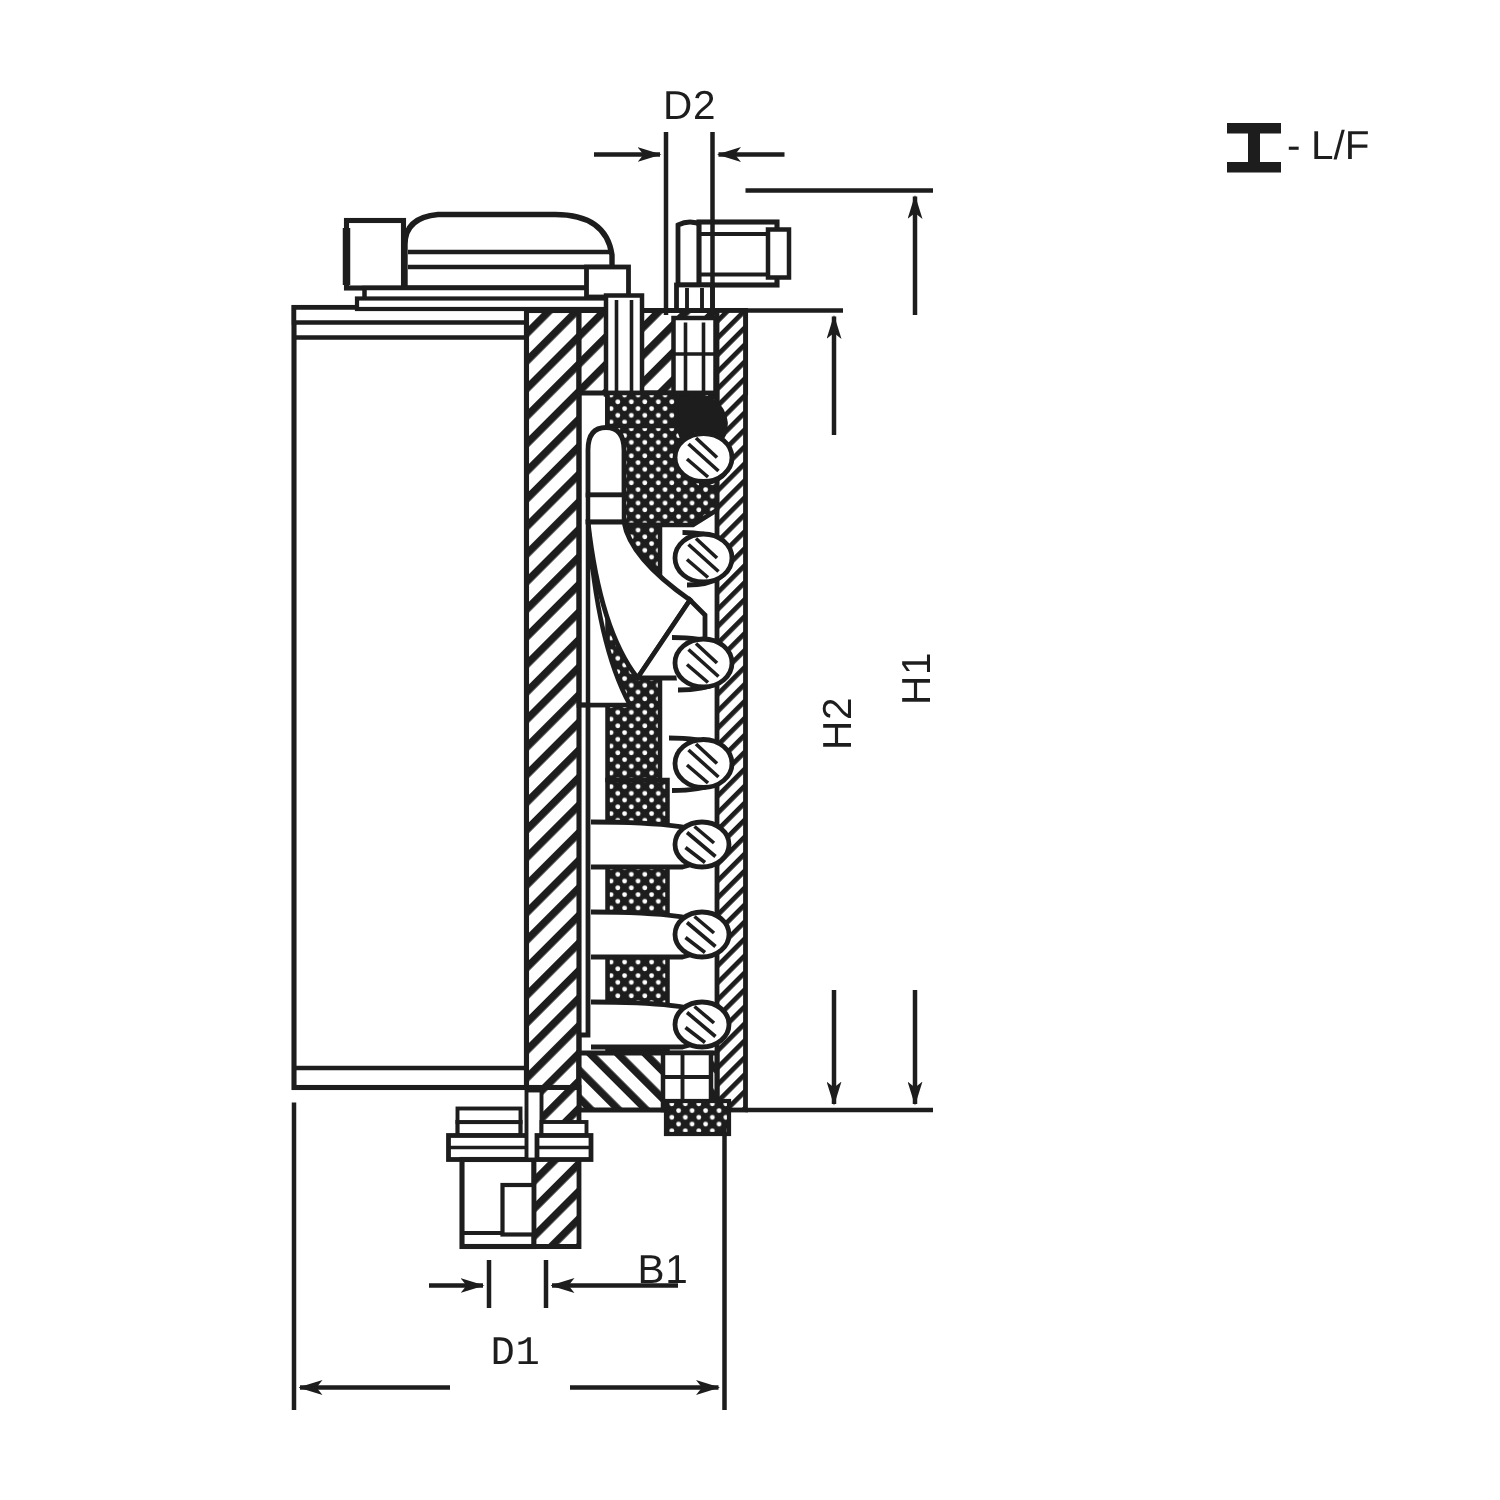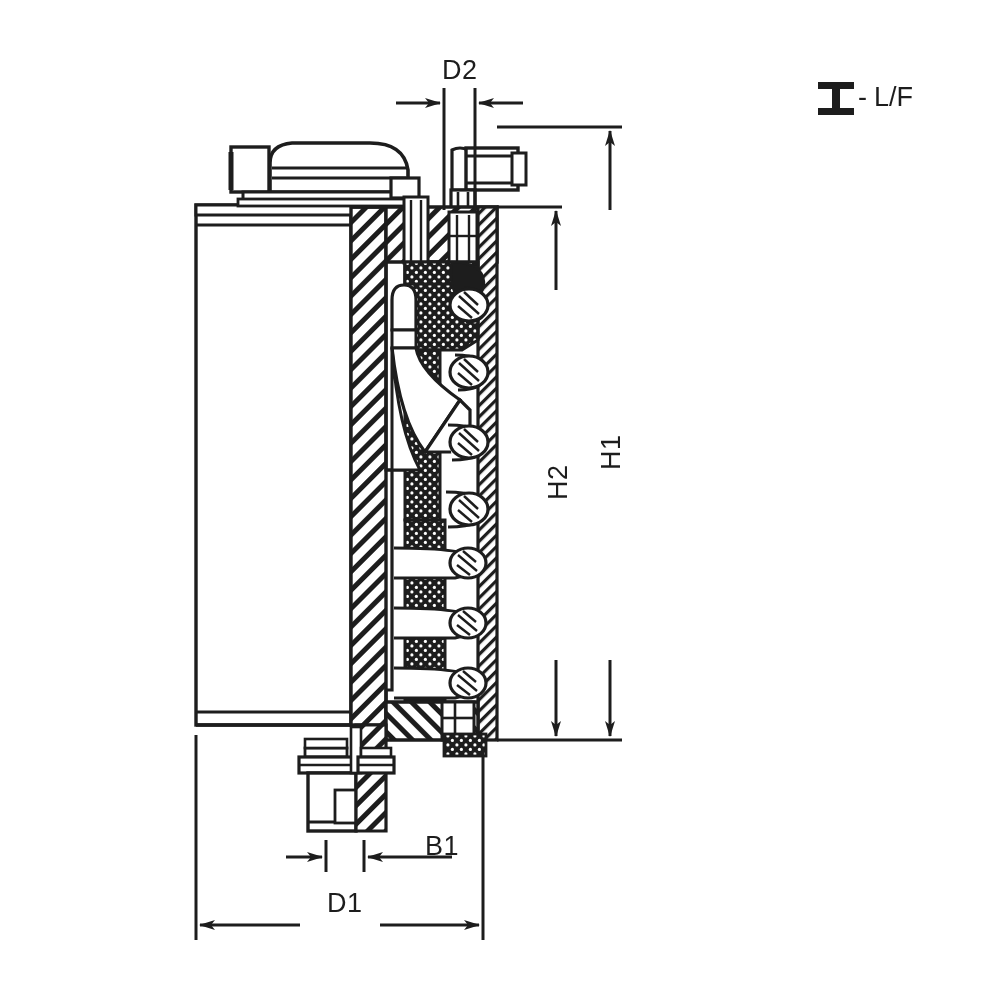--- a/index.html
+++ b/index.html
@@ -252,20 +252,20 @@
 </svg>
 
 <div class="lbl" style="left:442px;top:55px;">D2</div>
 
 <div class="lbl rot" style="left:596px;top:470px;">H1</div>
 
 <div class="lbl rot" style="left:543px;top:500px;">H2</div>
 
 <div class="lbl" style="left:425px;top:831px;">B1</div>
 
-<div class="lbl" style="left:327px;top:888px;">D1</div>
+<div class="lbl" style="left:327px;top:888px;font-family:Liberation Mono, monospace;">D1</div>
 
 <div class="tagwrap" style="left:858px;top:82px;">
   <span class="tagtxt">-</span>
   <span class="tagtxt">L/F</span>
 </div>
 
 </div>
 
 </body></html>

